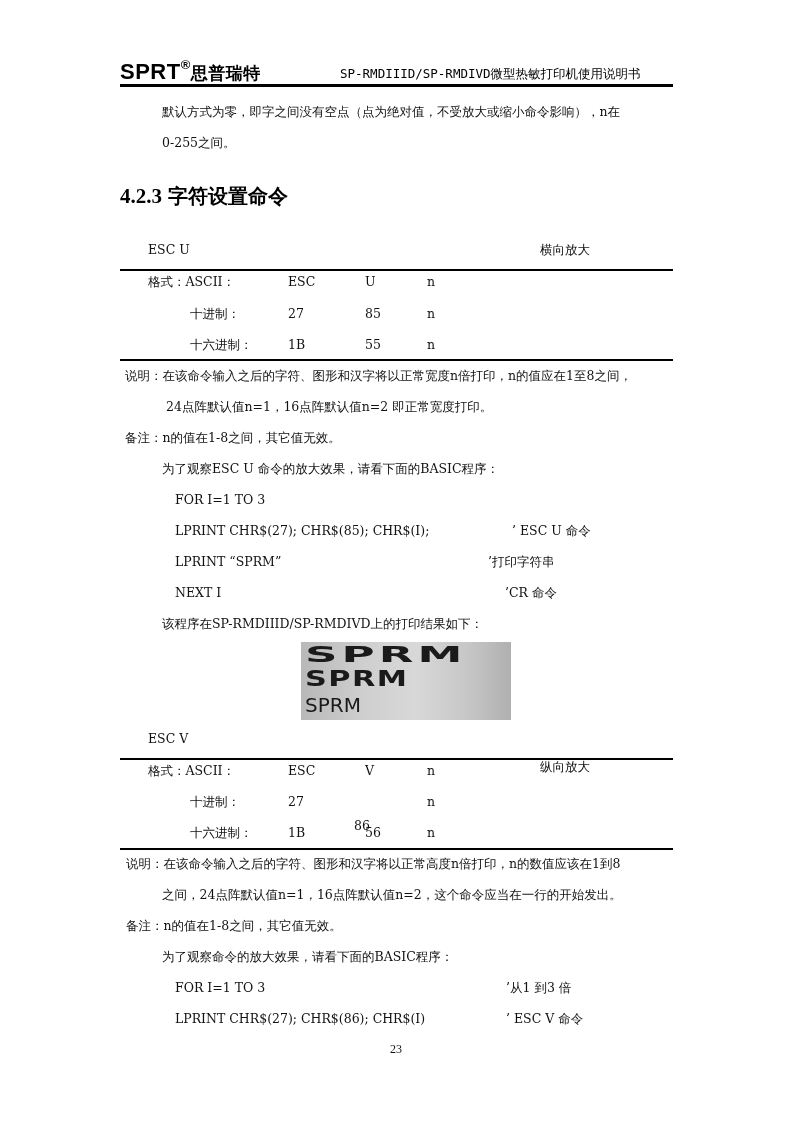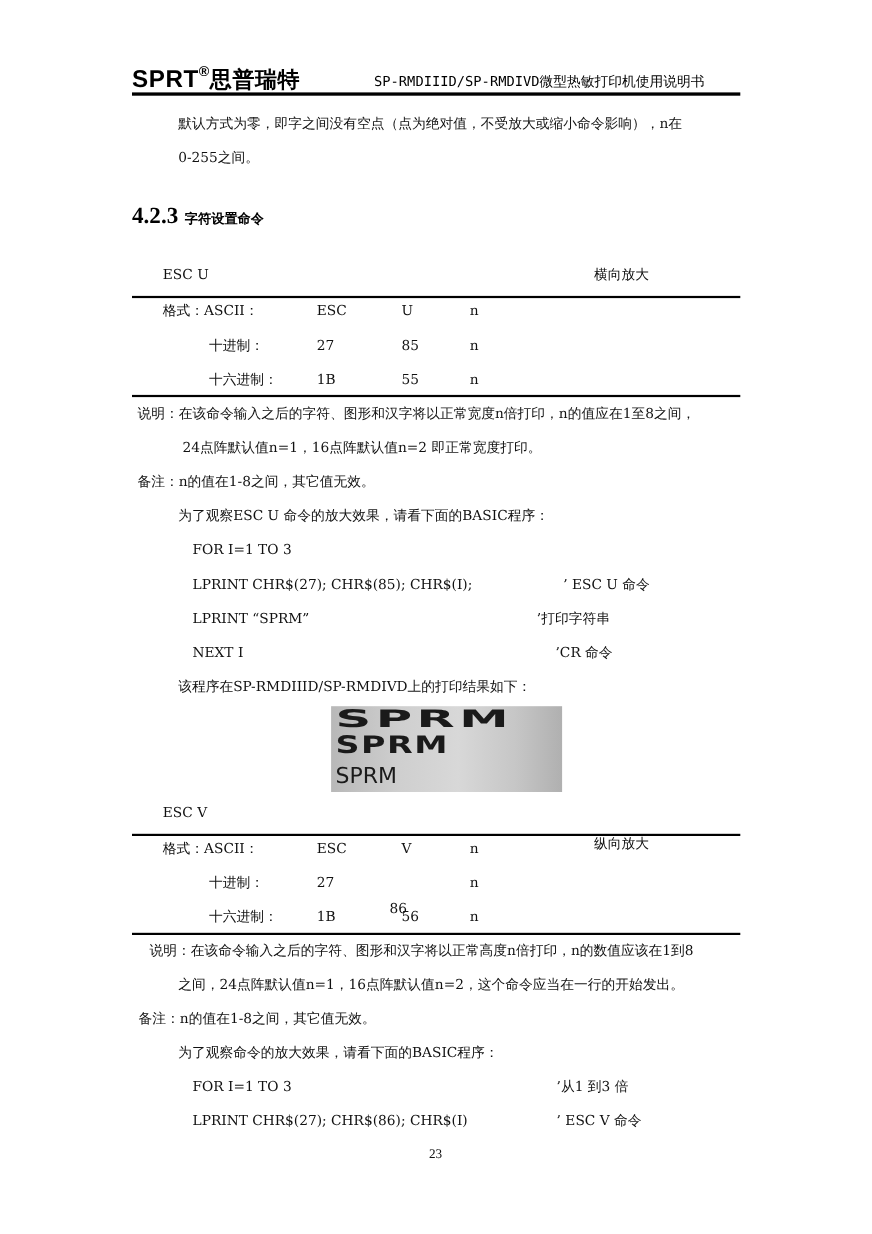--- a/index.html
+++ b/index.html
@@ -2,28 +2,28 @@
 <html><head>
 <meta charset="utf-8">
 <style>
   html, body { margin: 0; padding: 0; background: #ffffff; }
   body { width: 793px; height: 1122px; position: relative; overflow: hidden;
          font-family: "DejaVu Serif", "Liberation Serif", serif; color: #111; }
   .abs { position: absolute; white-space: nowrap; }
   .header-logo { left: 120px; top: 59px; font-family: "Liberation Sans", "DejaVu Sans", sans-serif;
                  font-weight: bold; font-size: 22px; letter-spacing: 0.5px; color: #000; }
   .header-logo sup { font-size: 13px; vertical-align: top; position: relative; top: -2px; }
-  .header-logo .cn { font-family: Liberation Serif, serif; font-weight: bold; font-size: 20px; }
+  .header-logo .cn { font-family: Liberation Serif, serif; font-weight: bold; font-size: 17px; }
   .header-title { left: 340px; top: 66px; font-family: "DejaVu Sans Mono", "Liberation Mono", monospace;
                   font-weight: normal; font-size: 12.5px; color: #000; }
   .header-rule { left: 120px; top: 84px; width: 553px; height: 3px; background: #000; }
   .body-text { font-size: 12.5px; }
   .h-section { left: 120px; top: 183px; font-size: 21px; font-weight: bold; color: #000; }
   .h-section .num { font-family: "Liberation Serif", serif; font-weight: bold; margin-right: 6px; }
-  .h-section .cn { font-family: Liberation Sans, sans-serif; font-weight: bold; font-size: 12px; }
+  .h-section .cn { font-family: Liberation Sans, sans-serif; font-weight: bold; font-size: 20px; }
   .rule { position: absolute; left: 120px; width: 553px; height: 1.5px; background: #000; }
   .printout { left: 301px; top: 642px; width: 210px; height: 78px;
               background: linear-gradient(90deg, #b8b8b8 0%, #cfcfcf 30%, #d8d8d8 55%, #c6c6c6 80%, #b0b0b0 100%);
               overflow: hidden; }
   .printout .l1 { position: absolute; left: 4px; top: 2px; font-family: "DejaVu Sans", sans-serif; font-weight: bold;
                   font-size: 22px; letter-spacing: 2px; transform: scaleX(2.05); transform-origin: left top; color: #1a1a1a; line-height: 22px; }
   .printout .l2 { position: absolute; left: 4px; top: 26px; font-family: "DejaVu Sans", sans-serif; font-weight: bold;
                   font-size: 22px; letter-spacing: 1px; transform: scaleX(1.38); transform-origin: left top; color: #1a1a1a; line-height: 22px; }
   .printout .l3 { position: absolute; left: 4px; top: 52px; font-family: "DejaVu Sans", sans-serif;
                   font-size: 20px; color: #1a1a1a; line-height: 22px; }
@@ -99,21 +99,21 @@
 <div class="abs body-text" style="left:288px; top:794px;">27</div>
 <div class="abs body-text" style="left:354px; top:794px;margin-top:24px;">86</div>
 <div class="abs body-text" style="left:427px; top:794px;">n</div>
 
 <div class="abs body-text" style="left:190px; top:825px;">十六进制：</div>
 <div class="abs body-text" style="left:288px; top:825px;">1B</div>
 <div class="abs body-text" style="left:365px; top:825px;">56</div>
 <div class="abs body-text" style="left:427px; top:825px;">n</div>
 <div class="rule" style="top:848px;"></div>
 
-<div class="abs body-text" style="left:136px; top:856px;">说明：在该命令输入之后的字符、图形和汉字将以正常高度n倍打印，n的数值应该在1到8</div>
+<div class="abs body-text" style="left:126px; top:856px;">说明：在该命令输入之后的字符、图形和汉字将以正常高度n倍打印，n的数值应该在1到8</div>
 <div class="abs body-text" style="left:162px; top:887px;text-align:right;">之间，24点阵默认值n=1，16点阵默认值n=2，这个命令应当在一行的开始发出。</div>
 <div class="abs body-text" style="left:126px; top:918px;">备注：n的值在1-8之间，其它值无效。</div>
 <div class="abs body-text" style="left:162px; top:949px;text-align:right;">为了观察命令的放大效果，请看下面的BASIC程序：</div>
 
 <div class="abs body-text" style="left:175px; top:980px;">FOR I=1 TO 3</div>
 <div class="abs body-text" style="left:506px; top:980px;">’从1 到3 倍</div>
 <div class="abs body-text" style="left:175px; top:1011px;">LPRINT CHR$(27); CHR$(86); CHR$(I)</div>
 <div class="abs body-text" style="left:506px; top:1011px;">’  ESC V 命令</div>
 
 <div class="abs page-num">23</div>

